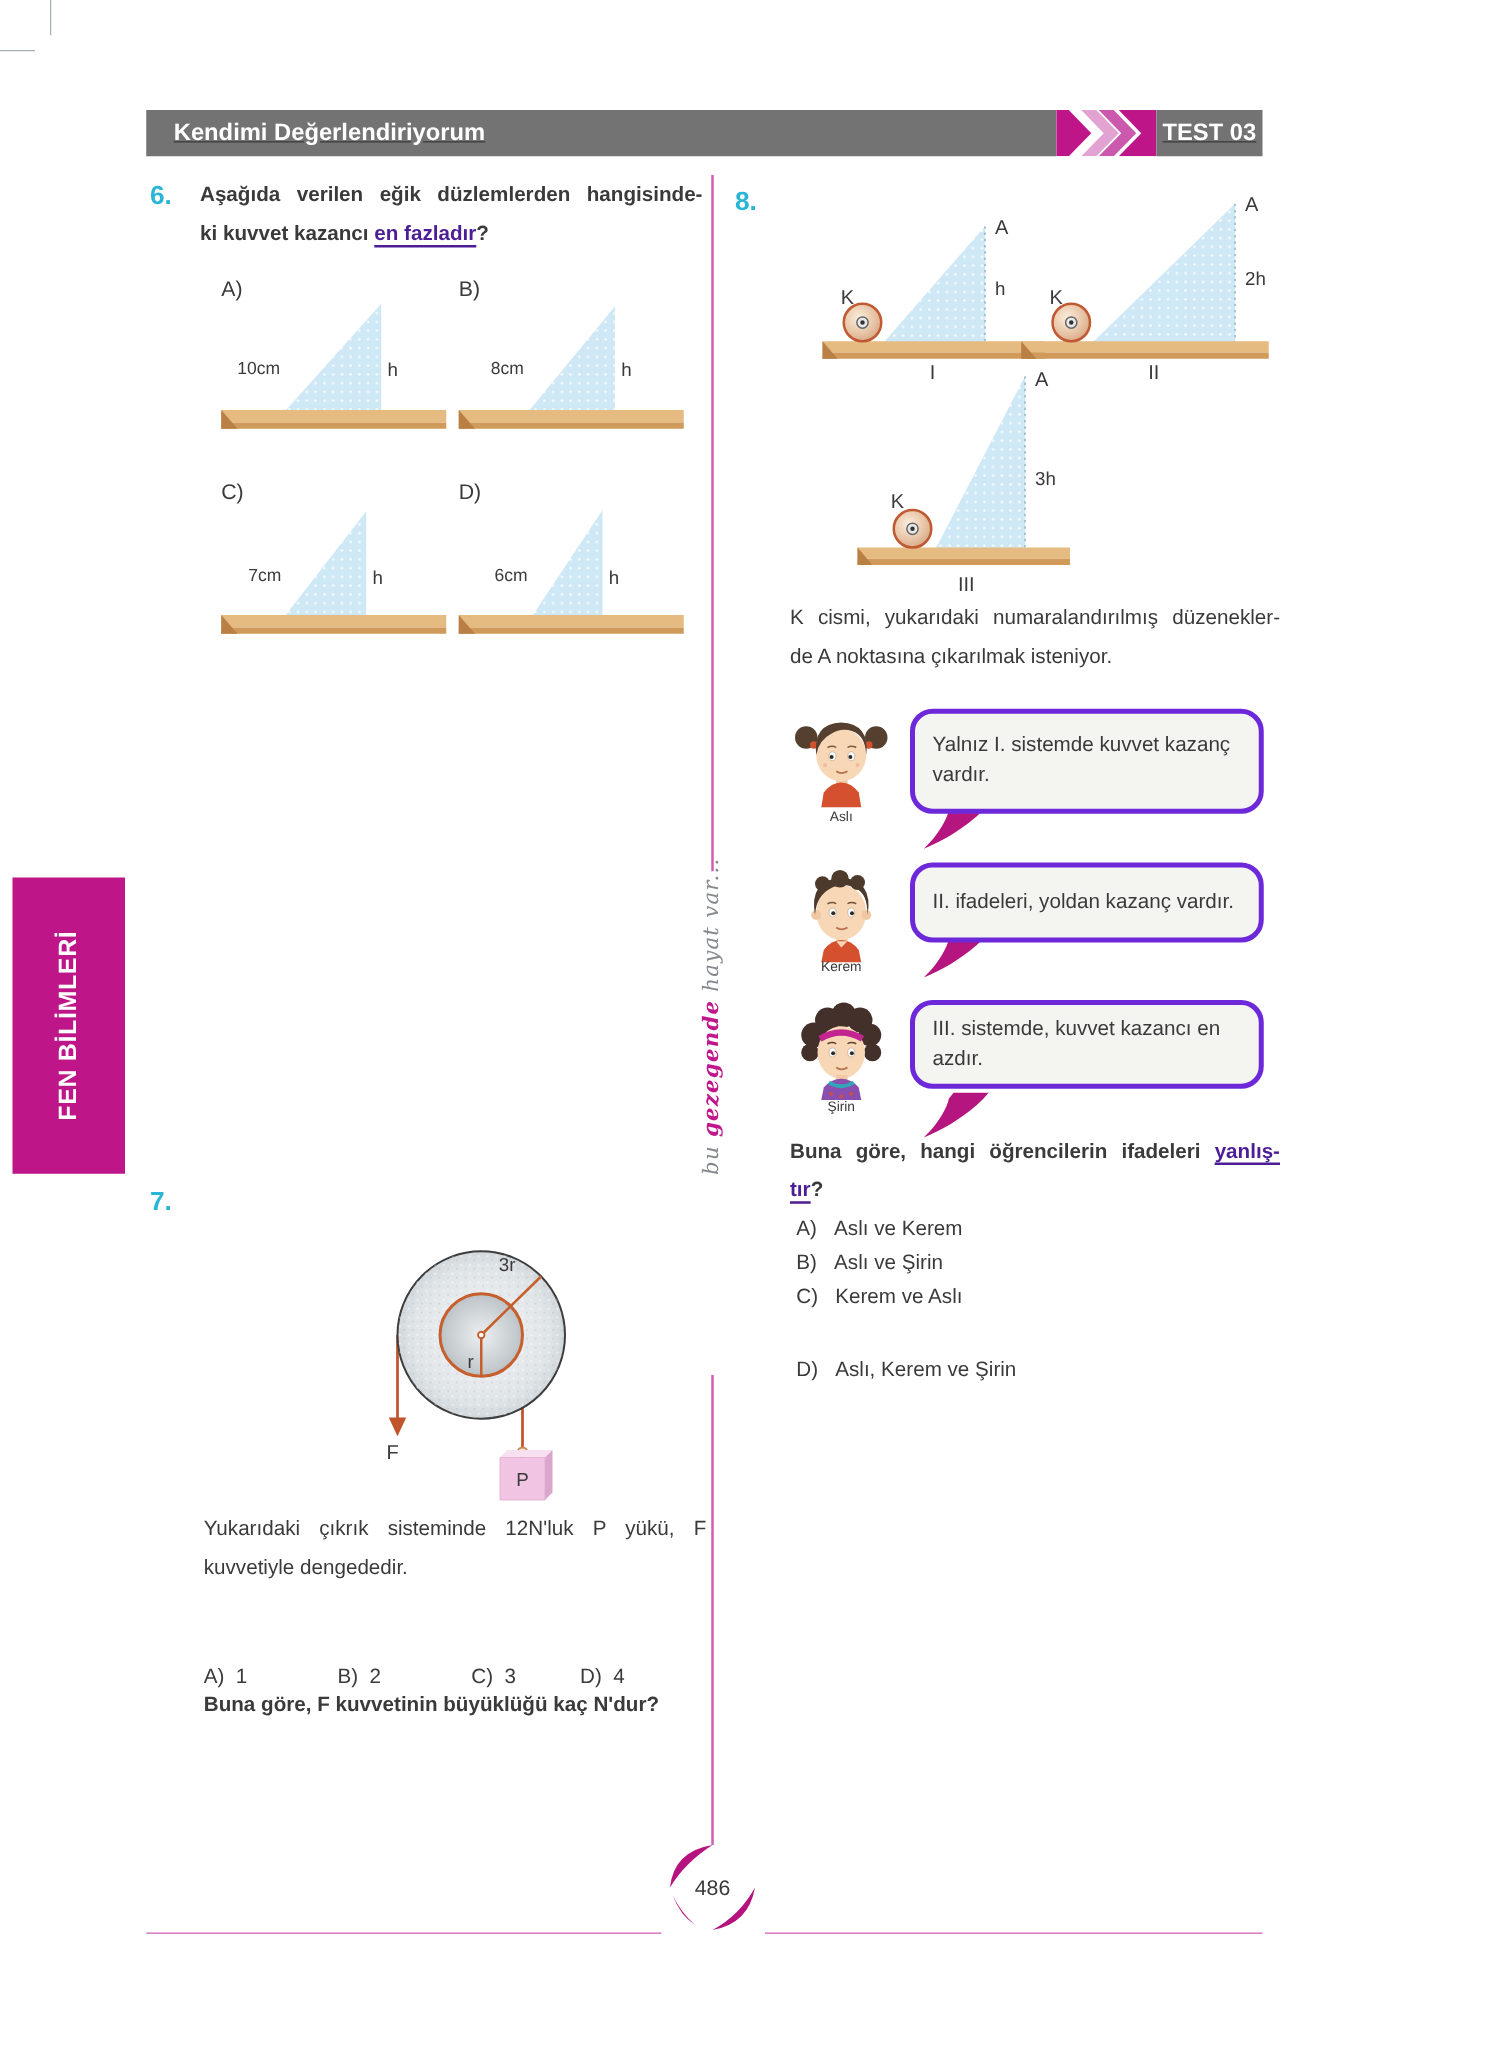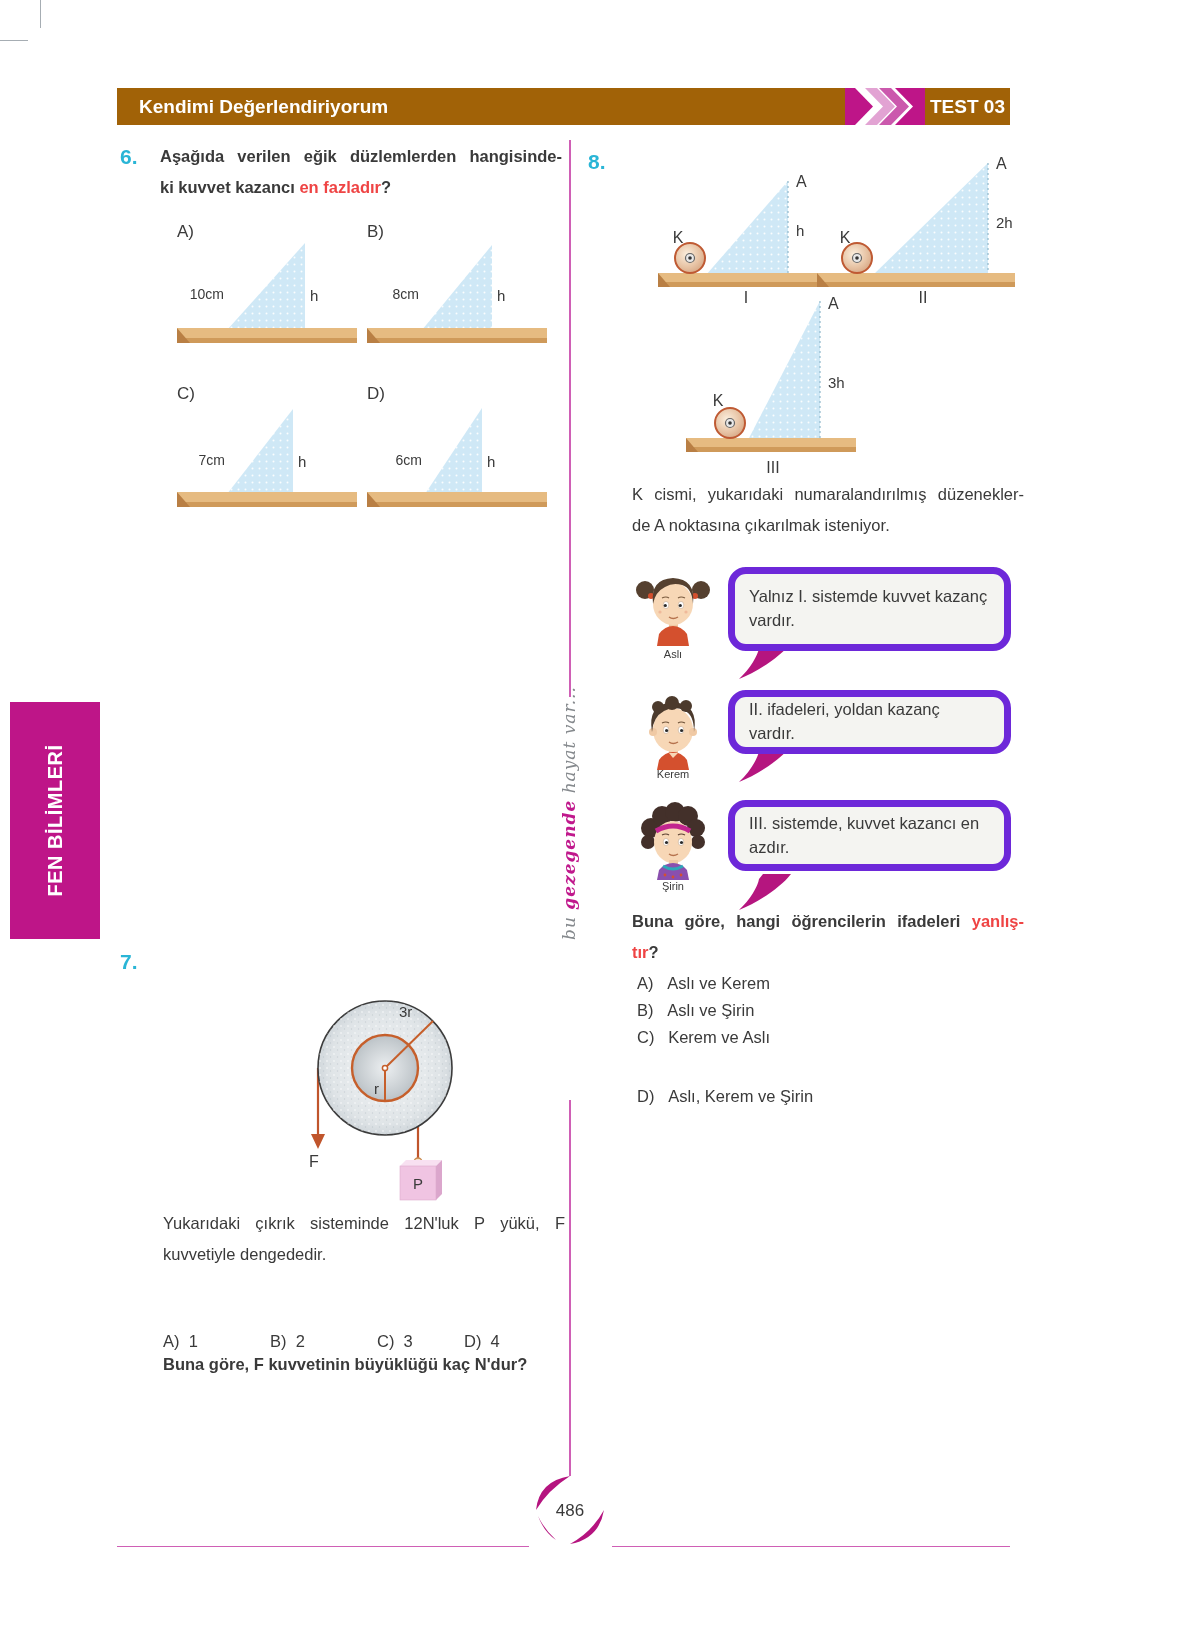--- a/index.html
+++ b/index.html
@@ -2,30 +2,30 @@
 <html><head>
 <meta charset="utf-8">
 <style>
   html,body{margin:0;padding:0;background:#fff;}
   .page{position:relative;width:1189px;height:1643px;background:#ffffff;overflow:hidden;
         font-family:"Liberation Sans",sans-serif;color:#3a3a3a;}
   .a{position:absolute;}
   .t{font-size:16.5px;line-height:1.0;color:#3a3a3a;}
   .bold{font-weight:bold;}
   .just{text-align:justify;text-align-last:justify;}
-  .hl{color:#ef4444;text-decoration-thickness:1.5px;text-underline-offset:4px;}
+  .hl{color:#4c1d95;text-decoration:underline;text-decoration-thickness:1.5px;text-underline-offset:4px;}
   .qnum{font-weight:bold;font-size:21px;color:#29b5d6;}
   .optlabel{font-size:17px;color:#3a3a3a;}
-  .hdrbar{background:#a16207;}
+  .hdrbar{background:#737373;text-decoration:underline;}
   .hdrtitle{color:#fff;font-weight:bold;font-size:19px;line-height:37px;padding-left:22px;display:block;}
   .hdrtest{color:#fff;font-weight:bold;font-size:19px;line-height:37px;display:block;text-align:center;}
   .sidebar{background:#be1588;display:flex;align-items:center;justify-content:center;}
   .sidebar span{transform:rotate(-90deg);white-space:nowrap;color:#fff;font-weight:bold;
                 font-size:20px;letter-spacing:.5px;}
-  .bubble{box-sizing:border-box;width:283px;background:#f4f4f1;border:7px solid #6d28d9;
+  .bubble{box-sizing:border-box;width:283px;background:#f4f4f1;border:4px solid #6d28d9;
           border-radius:18px;display:flex;flex-direction:column;justify-content:center;
           padding:0 14px;font-size:16.5px;line-height:1.45;color:#3a3a3a;}
   .bubble span{display:block;}
   .stname{width:80px;text-align:center;font-size:11px;color:#3a3a3a;}
   .wm{transform:rotate(-90deg);transform-origin:center;text-align:center;
       font-family:"DejaVu Serif",serif;font-style:italic;font-size:17px;
       color:#85898d;letter-spacing:1px;white-space:nowrap;}
   .wm .g{color:#c0188c;font-weight:bold;}
   .vline{background:#cf5fb5;width:2px;}
   .hline{background:#cf5fb5;height:1px;}

